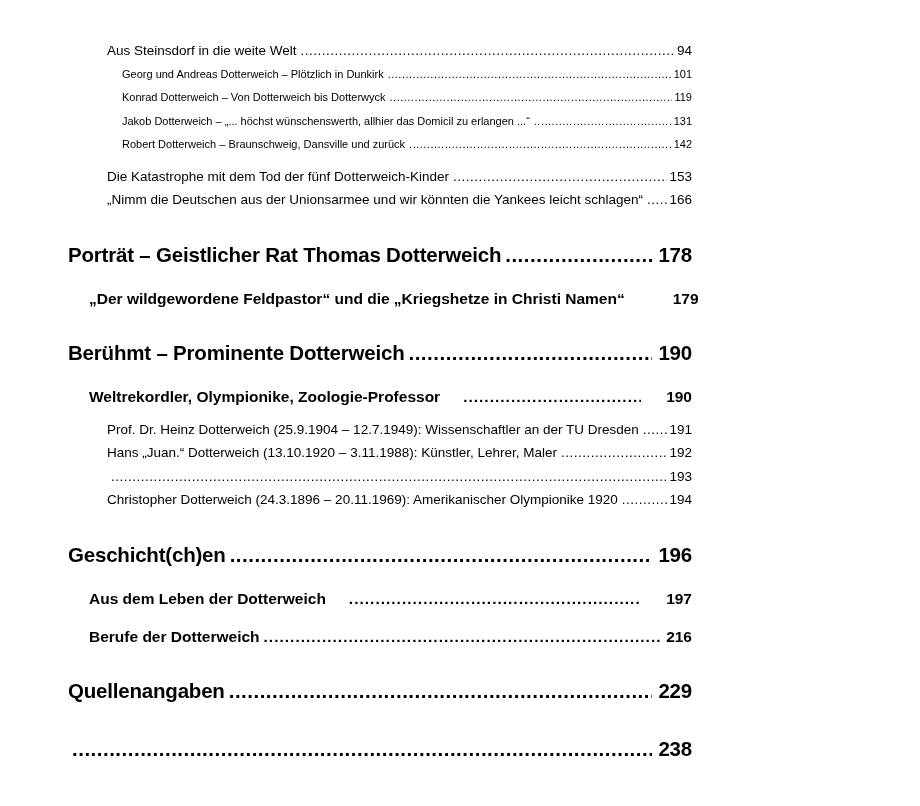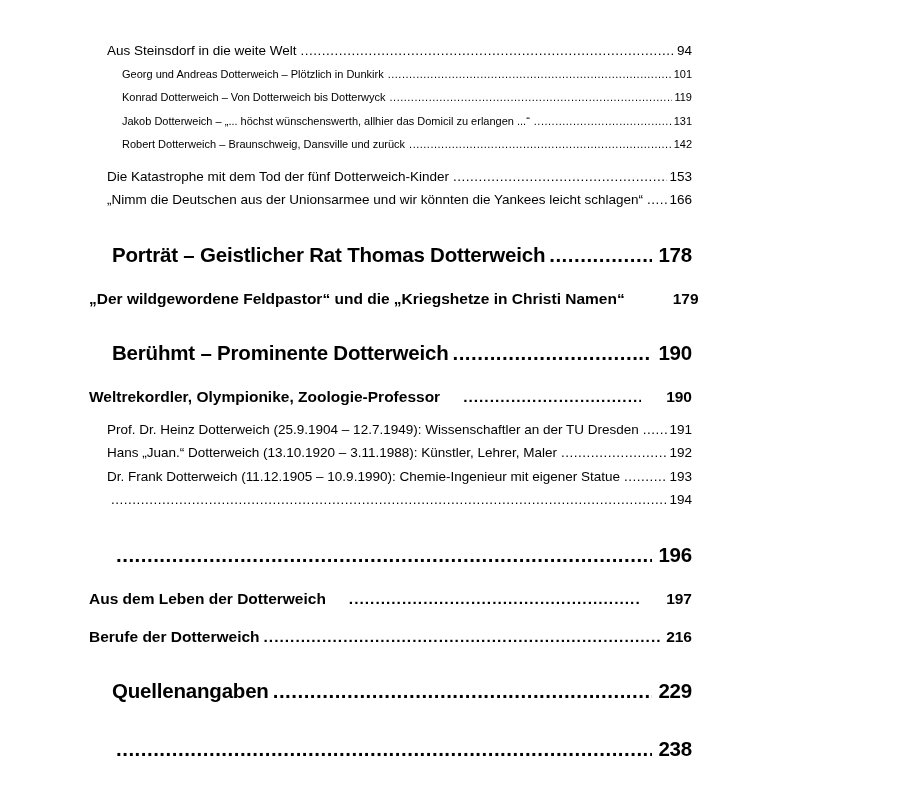--- a/index.html
+++ b/index.html
@@ -47,21 +47,20 @@
   }
 
   
   .row.lvl1 {
     font-size: 20.5px;
     line-height: 30px;
     font-weight: 700;
     letter-spacing: -0.2px;
     margin-top: 28px;
     padding-left: 0;
-    margin-left: 44px;
   }
   .row.lvl1 .dots::after { letter-spacing: 0.5px; }
   .row.lvl1 .page-num { padding-left: 6px; }
 
   
   .row.lvl2 {
     font-size: 15.5px;
     line-height: 22px;
     font-weight: 600;
     margin-top: 16px;
@@ -159,29 +158,30 @@
     <span class="label">Prof. Dr. Heinz Dotterweich (25.9.1904 – 12.7.1949): Wissenschaftler an der TU Dresden</span>
     <span class="dots"></span>
     <span class="page-num">191</span>
   </div>
       <div class="row lvl3">
     <span class="label">Hans „Juan.“ Dotterweich (13.10.1920 – 3.11.1988): Künstler, Lehrer, Maler</span>
     <span class="dots"></span>
     <span class="page-num">192</span>
   </div>
       <div class="row lvl3">
-    <span class="label">Dr. Frank Dotterweich (11.12.1905 – 10.9.1990): Chemie-Ingenieur mit eigener Statue</span>
     <span class="dots"></span>
     <span class="page-num">193</span>
   </div>
       <div class="row lvl3">
+    <span class="label">Christopher Dotterweich (24.3.1896 – 20.11.1969): Amerikanischer Olympionike 1920</span>
     <span class="dots"></span>
     <span class="page-num">194</span>
   </div>
       <div class="row lvl1">
+    <span class="label">Geschicht(ch)en</span>
     <span class="dots"></span>
     <span class="page-num">196</span>
   </div>
       <div class="row lvl2">
     <span class="label">Aus dem Leben der Dotterweich</span>
     <span class="dots"></span>
     <span class="page-num">197</span>
   </div>
       <div class="row lvl2">
     <span class="label">Berufe der Dotterweich</span>

